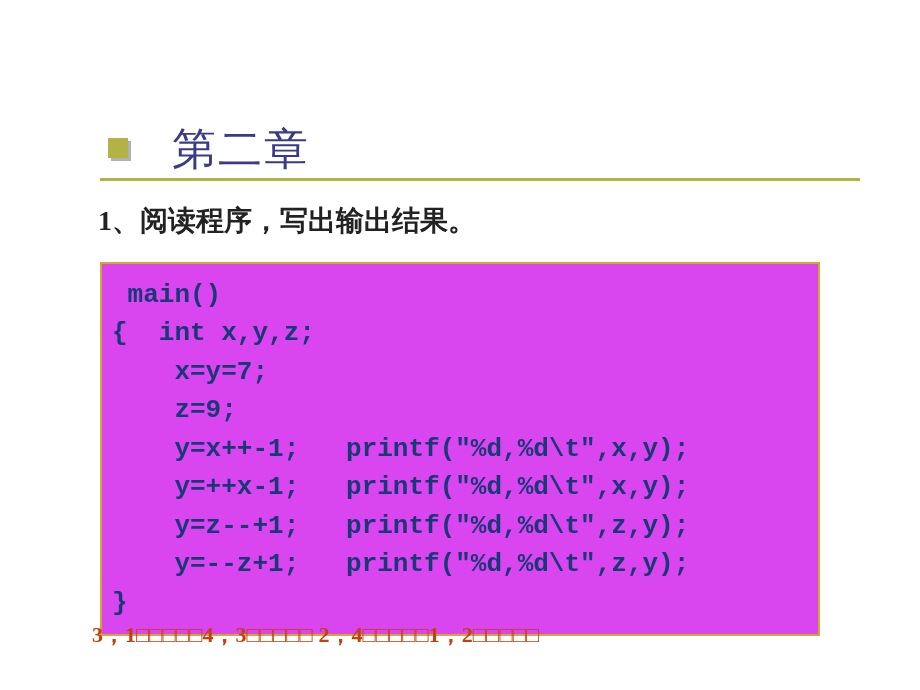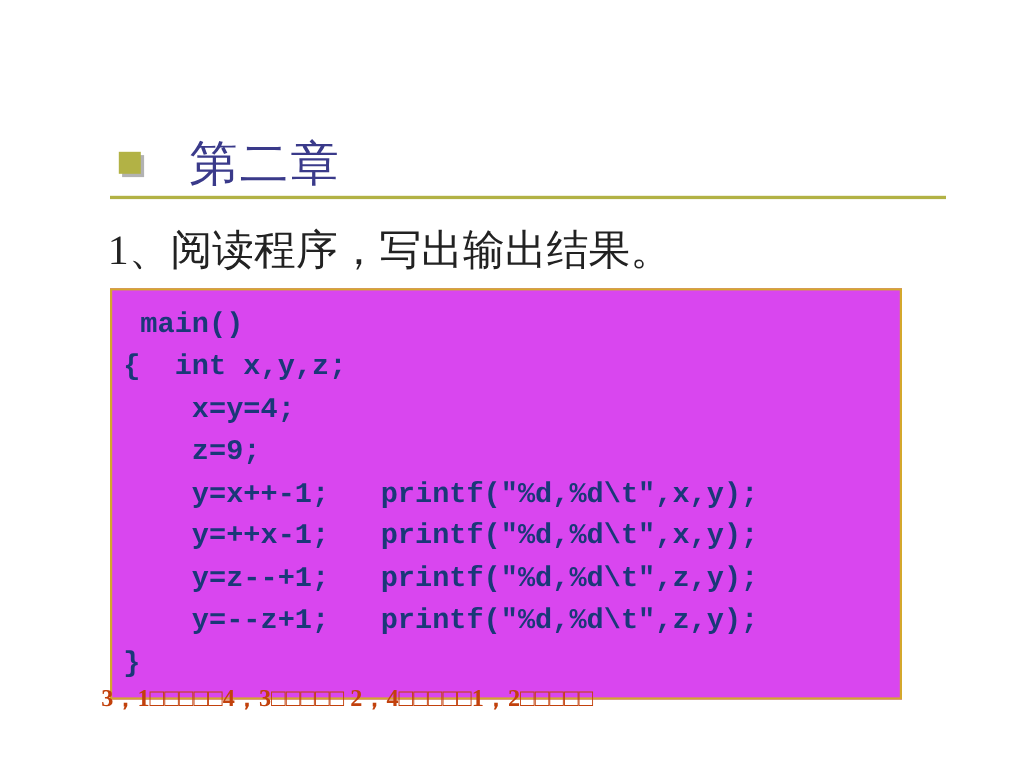--- a/index.html
+++ b/index.html
@@ -45,23 +45,23 @@
       top: 178px;
       left: 100px;
       width: 760px;
       height: 3px;
       background: #b2b245;
     }
     .question-text {
       position: absolute;
       top: 202px;
       left: 98px;
-      font-size: 38px;
+      font-size: 28px;
       color: #222;
-      font-weight: normal;
+      font-weight: bold;
     }
     .question-text .num {
       font-family: "Times New Roman", serif;
     }
     .code-box {
       position: absolute;
       top: 262px;
       left: 100px;
       width: 720px;
       border: 2px solid #d4a82c;
@@ -101,21 +101,21 @@
 
   <div class="title-underline"></div>
 
   <div class="question-text">
     <span class="num">1</span><span>、</span><span>阅读程序，写出输出结果。</span>
   </div>
 
   <div class="code-box">
     <div class="code-line"> main()</div>
     <div class="code-line">{  int x,y,z;</div>
-    <div class="code-line">    x=y=4;</div>
+    <div class="code-line">    x=y=7;</div>
     <div class="code-line">    z=9;</div>
     <div class="code-line">    y=x++-1;   printf("%d,%d\t",x,y);</div>
     <div class="code-line">    y=++x-1;   printf("%d,%d\t",x,y);</div>
     <div class="code-line">    y=z--+1;   printf("%d,%d\t",z,y);</div>
     <div class="code-line">    y=--z+1;   printf("%d,%d\t",z,y);</div>
     <div class="code-line">}</div>
   </div>
 
   <div class="answer-line">3，1□□□□□4，3□□□□□ 2，4□□□□□1，2□□□□□</div>
 

